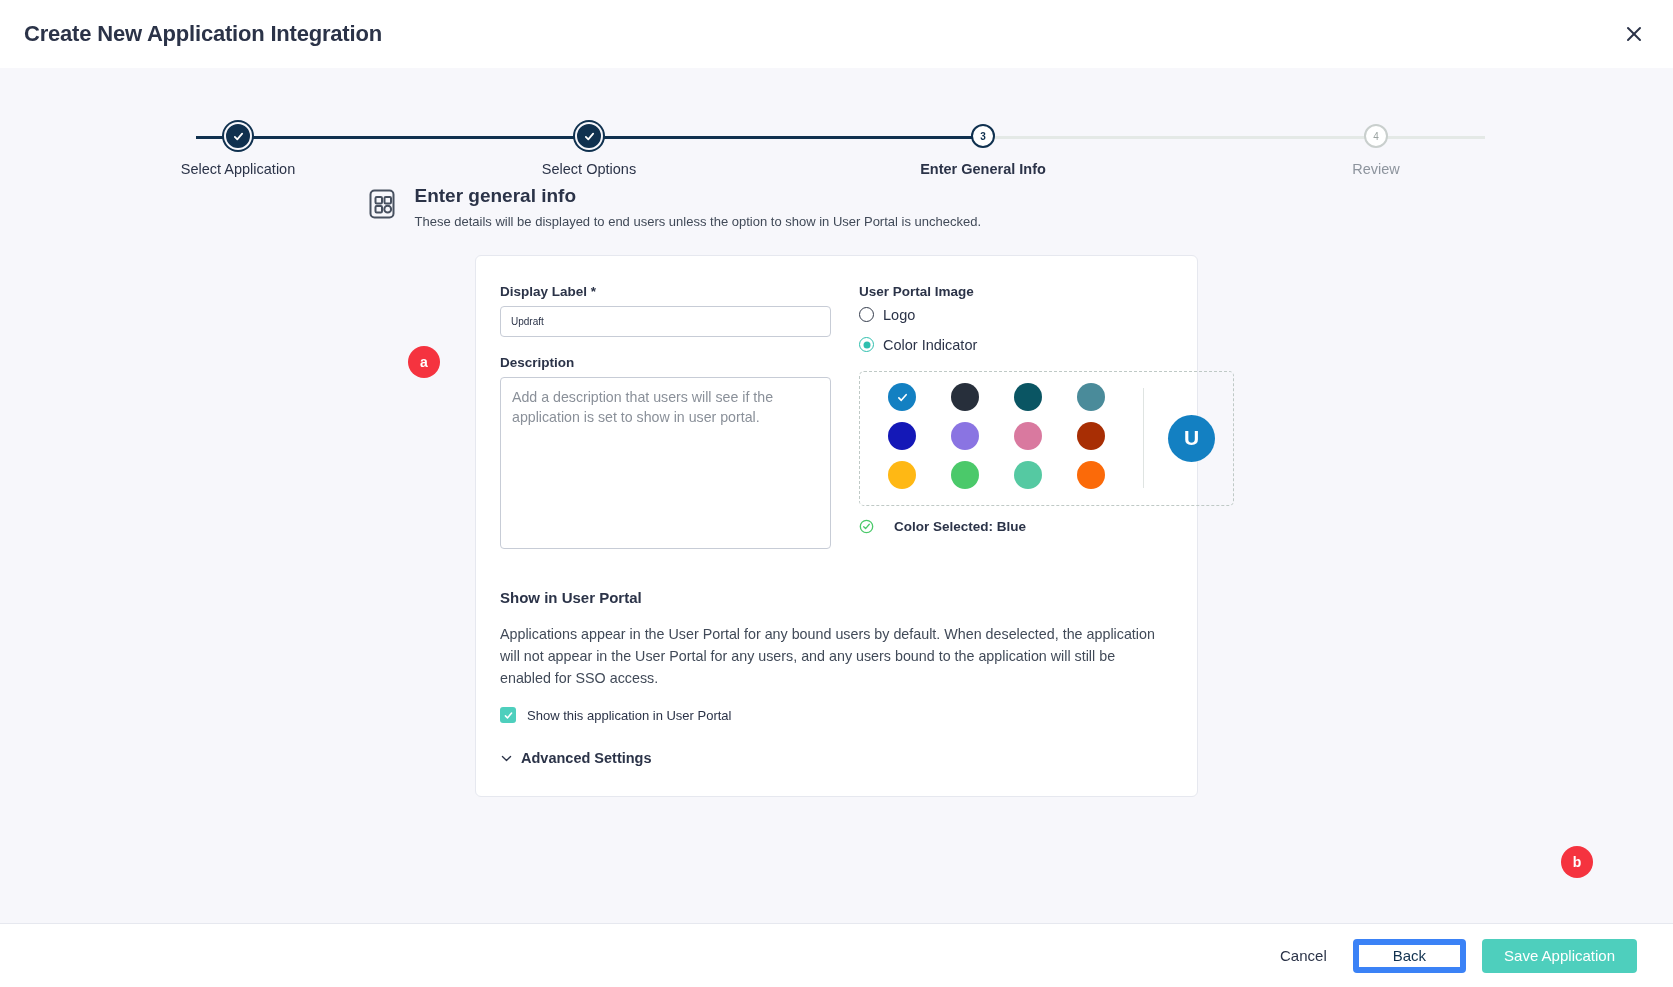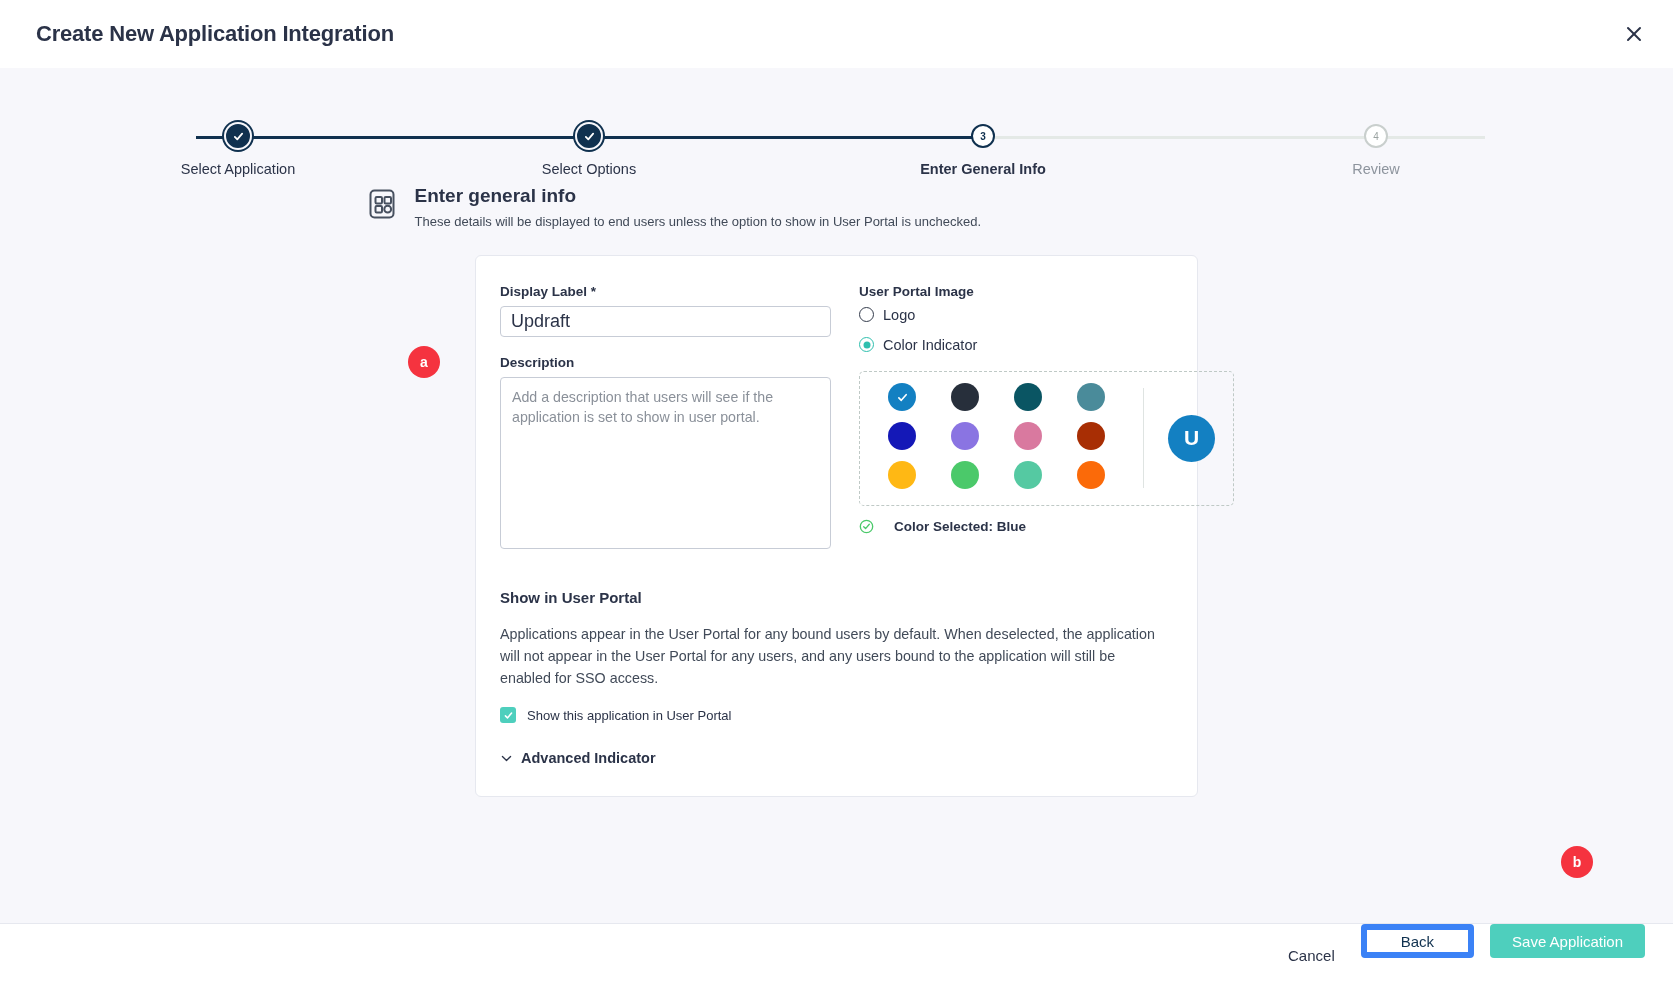--- a/index.html
+++ b/index.html
@@ -14,21 +14,21 @@
     width: 1673px; height: 987px;
     background: #f7f7fb;
     display: flex; flex-direction: column;
   }
 
   
   .header {
     height: 68px; flex: 0 0 68px;
     background: #ffffff;
     display: flex; align-items: center;
-    padding: 0 28px 0 36px;
+    padding: 0 28px 0 24px;
     position: relative;
   }
   .header-title {
     font-size: 22px; font-weight: bold;
     color: #2b3348; letter-spacing: -0.2px;
   }
   .close-btn {
     position: absolute; right: 22px; top: 50%;
     transform: translateY(-50%);
     width: 34px; height: 34px;
@@ -133,21 +133,21 @@
     font-size: 13.5px; font-weight: bold; color: #2b3348;
     margin-bottom: 7px; display: block;
   }
   .req { color: #2b3348; font-weight: bold; }
 
   .text-input {
     width: 100%; height: 31px;
     border: 1px solid #c7ccd6; border-radius: 4px;
     padding: 0 10px;
     font-family: "Liberation Sans", sans-serif;
-    font-size: 18px; color: #2b3348;
+    font-size: 10px; color: #2b3348;
     background: #fff;
     outline: none;
   }
   .textarea {
     width: 100%; height: 172px;
     border: 1px solid #c7ccd6; border-radius: 4px;
     padding: 9px 11px;
     font-family: "Liberation Sans", sans-serif;
     font-size: 14.2px; color: #2b3348;
     line-height: 1.45;
@@ -256,22 +256,22 @@
     z-index: 30;
   }
   #badge-a { left: 408px; top: 278px; }
   #badge-b { right: 80px; top: 846px; }
 
   
   .footer {
     flex: 0 0 64px; height: 64px;
     background: #ffffff;
     border-top: 1px solid #e6e8ef;
-    display: flex; justify-content: flex-end;
-    gap: 16px; padding-right: 28px;
+    display: flex; align-items: center; justify-content: flex-end;
+    gap: 16px; padding-right: 36px;
     position: relative; z-index: 20;
   }
   .btn-link {
     background: none; border: none;
     font-family: "Liberation Sans", sans-serif;
     font-size: 15px; color: #2b3348; cursor: pointer;
     padding: 6px 10px;
   }
   .btn-outline {
     background: #ffffff;
@@ -425,21 +425,21 @@
               <polyline points="3.5,8.5 6.5,11.5 12.5,4.5"></polyline>
             </svg>
           </div>
           <div class="checkbox-label">Show this application in User Portal</div>
         </div>
 
         <div class="advanced">
           <svg width="13" height="13" viewBox="0 0 16 16" fill="none" stroke="#2b3348" stroke-width="1.6" stroke-linecap="round" stroke-linejoin="round">
             <polyline points="3,5.5 8,10.5 13,5.5"></polyline>
           </svg>
-          <span>Advanced Indicator</span>
+          <span>Advanced Settings</span>
         </div>
       </div>
     </div>
 
     <div class="badge" id="badge-a">a</div>
   </div>
 
   <div class="badge" id="badge-b">b</div>
 
   <div class="footer">

